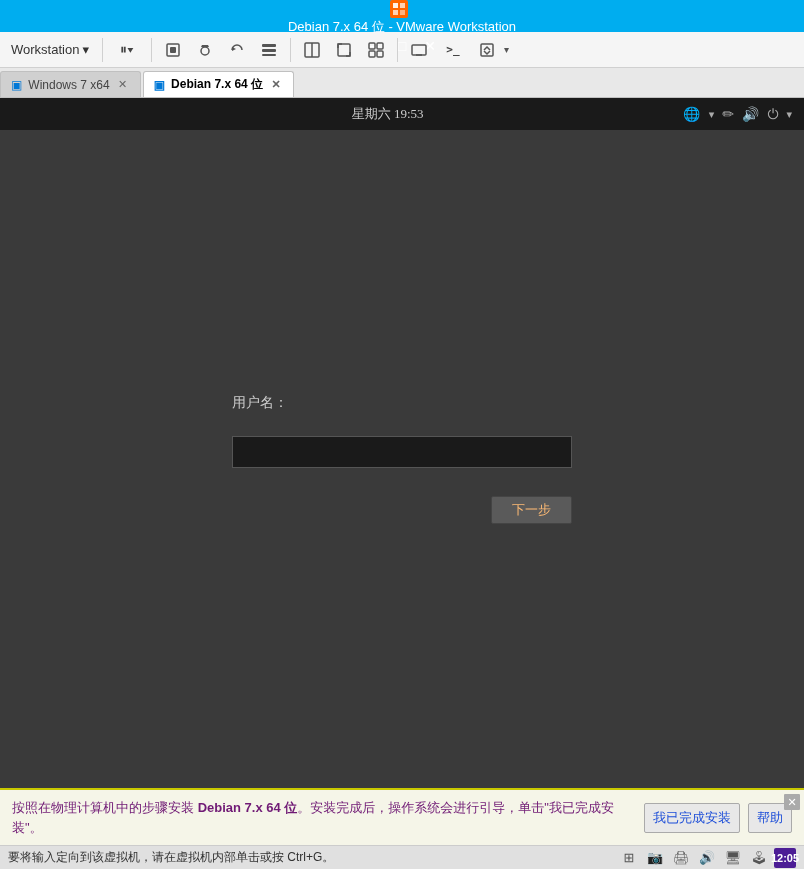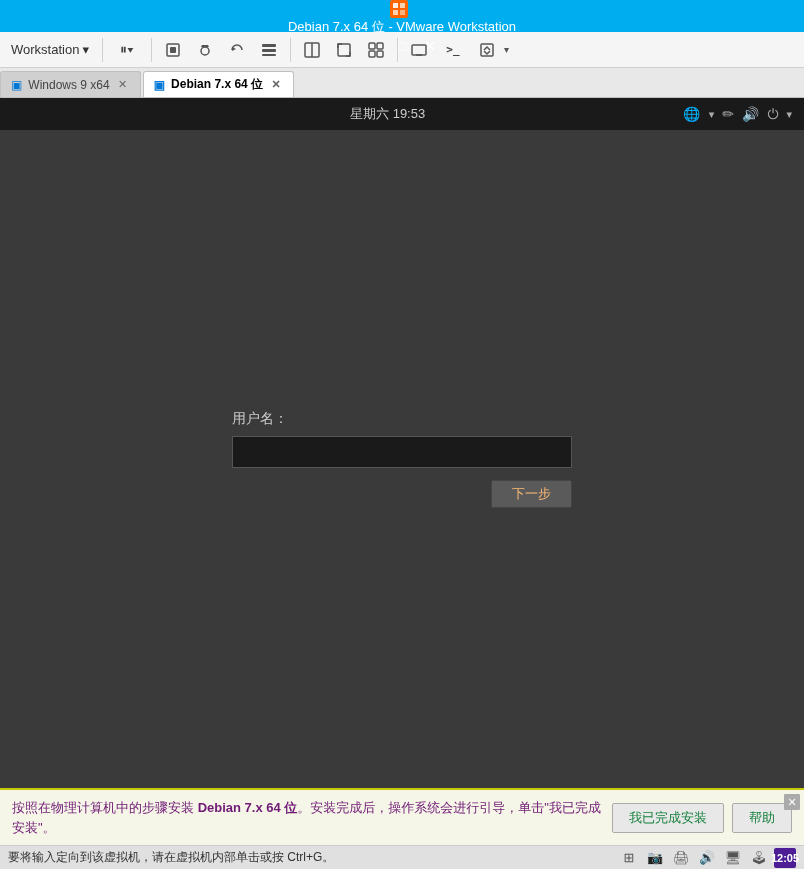--- a/index.html
+++ b/index.html
@@ -145,20 +145,21 @@
       justify-content: space-between;
       padding: 0 12px;
       color: #ccc;
       font-size: 13px;
     }
     #vm-topbar .vm-time {
       flex: 1;
       text-align: center;
       color: #ccc;
       font-size: 13px;
+      font-family: Liberation Serif, serif;
     }
     #vm-topbar .vm-right-icons {
       display: flex;
       align-items: center;
       gap: 8px;
     }
     .vm-top-icon {
       color: #aaa;
       font-size: 14px;
       cursor: pointer;
@@ -172,21 +173,21 @@
       flex-direction: column;
       align-items: center;
       justify-content: center;
       position: relative;
     }
 
     .login-form {
       display: flex;
       flex-direction: column;
       align-items: flex-start;
-      gap: 8px;
+      gap: 24px;
     }
     .login-label {
       color: #ccc;
       font-size: 14px;
     }
     .login-input {
       width: 340px;
       height: 32px;
       background: #1a1a1a;
       border: 1px solid #555;
@@ -227,24 +228,24 @@
       color: #701a75;
       line-height: 1.5;
     }
     #info-bar .info-text .highlight { font-weight: bold; }
     #info-bar .info-buttons {
       display: flex;
       gap: 8px;
       flex-shrink: 0;
     }
     .info-action-btn {
-      padding: 5px 16px;
+      padding: 5px 8px;
       background: #e8e8e8;
       border: 1px solid #aaa;
-      color: #15803d;
+      color: #1d4ed8;
       font-size: 13px;
       cursor: pointer;
       border-radius: 2px;
       white-space: nowrap;
     }
     .info-close-btn {
       position: absolute;
       top: 4px;
       right: 4px;
       width: 16px;
@@ -414,21 +415,21 @@
       <polyline points="5,8 8,5 11,8"></polyline>
       <polyline points="5,9 8,12 11,9"></polyline>
     </svg>
   </button>
   <span style="font-size:10px;color:#555;">▾</span>
 </div>
 
 <div id="tabs-bar">
   <div class="tab">
     <span style="color:#0078d7;">▣</span>
-    <span>Windows 9 x64</span>
+    <span>Windows 7 x64</span>
     <span class="tab-close">✕</span>
   </div>
   <div class="tab active">
     <span style="color:#0078d7;">▣</span>
     <span>Debian 7.x 64 位</span>
     <span class="tab-close">✕</span>
   </div>
 </div>
 
 <div id="main-wrapper">

